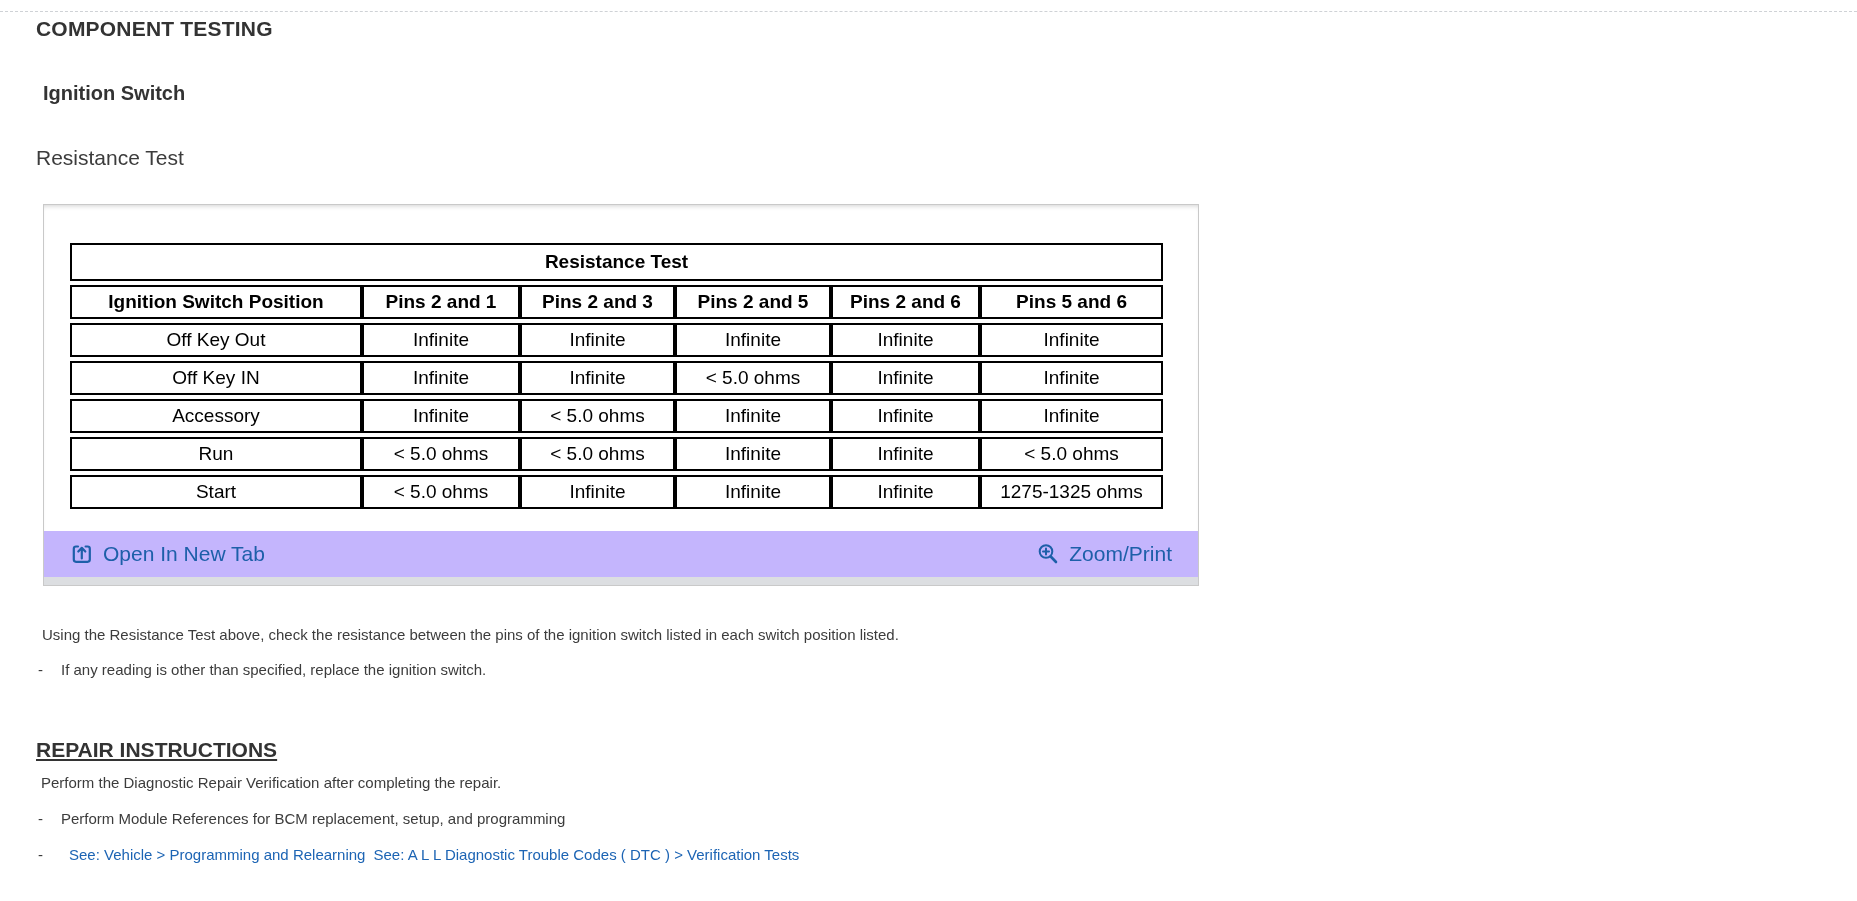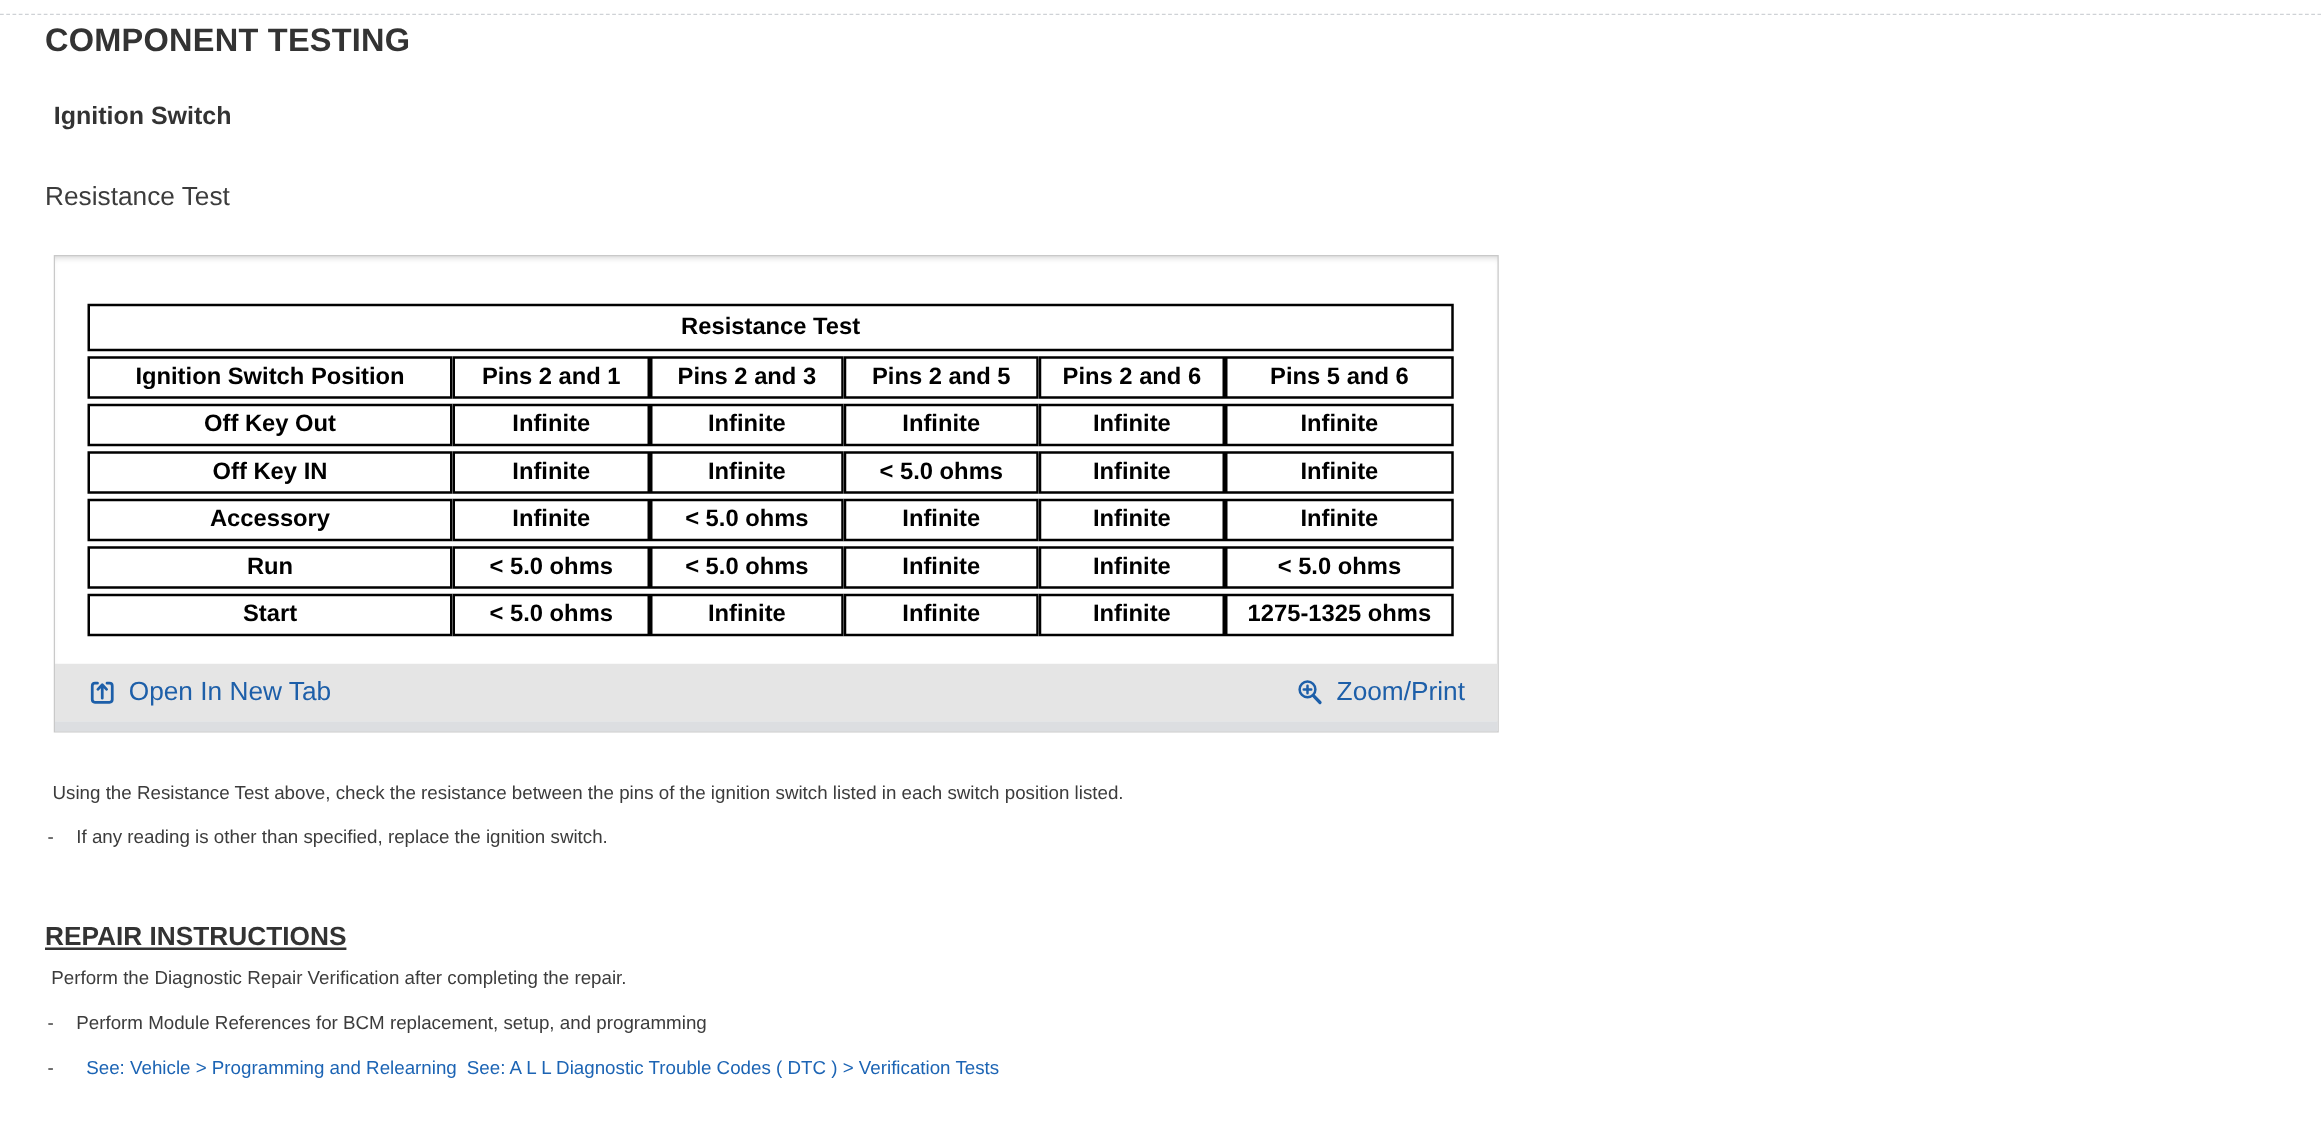--- a/index.html
+++ b/index.html
@@ -2,45 +2,45 @@
 <html><head>
 <meta charset="utf-8">
 <style>
   html,body { margin:0; padding:0; }
   body {
     width:1857px; height:901px; background:#ffffff; position:relative; overflow:hidden;
     font-family:"Liberation Sans", sans-serif; color:#3c3c3c;
   }
   .top-rule { position:absolute; top:11px; left:0; width:1857px; border-top:1px dashed #cfd2d6; }
 
-  .h-component { position:absolute; left:36px; top:17px; margin:0; font-size:26px; font-weight:bold; color:#333; letter-spacing:0.2px; }
+  .h-component { position:absolute; left:36px; top:17px; margin:0; font-size:21px; font-weight:bold; color:#333; letter-spacing:0.2px; }
   .h-ignition  { position:absolute; left:43px; top:82px; margin:0; font-size:20px; font-weight:bold; color:#333; }
   .lbl-resistance { position:absolute; left:36px; top:146px; font-size:21px; color:#3c3c3c; }
 
   .widget {
     position:absolute; left:43px; top:204px; width:1156px; height:382px;
     background:#fff; border:1px solid #c9c9c9; box-sizing:border-box;
     box-shadow: inset 0 4px 5px -3px rgba(0,0,0,0.18);
   }
   table.rtable {
     position:absolute; left:26px; top:34px; width:1093px;
     border-collapse:separate; border-spacing:0 4px; table-layout:fixed;
     font-size:19px; color:#000;
   }
   table.rtable th, table.rtable td {
     border:2px solid #000; background:#fff; text-align:center;
     padding:4px 4px; box-sizing:border-box; height:34px; overflow:hidden; white-space:nowrap;
   }
   table.rtable th.tbl-title { font-weight:bold; height:38px; }
   table.rtable th { font-weight:bold; }
-  table.rtable td { font-weight:bold; }
+  table.rtable td { font-weight:normal; }
 
   .widget-toolbar {
     position:absolute; left:0; right:0; bottom:8px; height:46px;
-    background:#e5e5e5; display:flex; align-items:center; justify-content:space-between;
+    background:#c4b5fd; display:flex; align-items:center; justify-content:space-between;
     padding:0 26px; box-sizing:border-box;
   }
   .tool-link {
     display:flex; align-items:center; gap:9px;
     color:#1d5fa9; font-size:21px; text-decoration:none; cursor:pointer;
   }
   .tool-link svg { display:block; }
   .hscrollbar { position:absolute; left:0; right:0; bottom:0; height:8px; background:#dcdee1; }
 
   .p-line { position:absolute; margin:0; font-size:15px; color:#3c3c3c; white-space:nowrap; }

